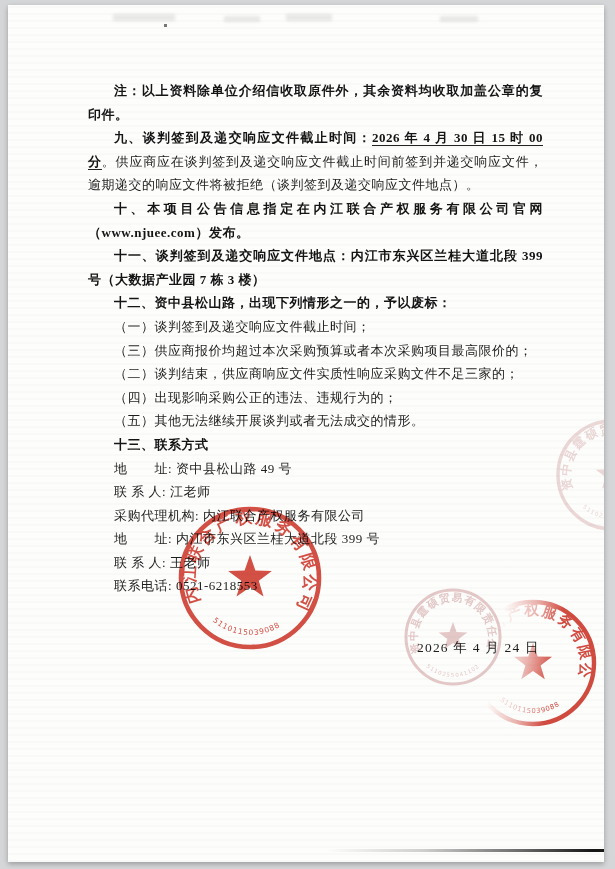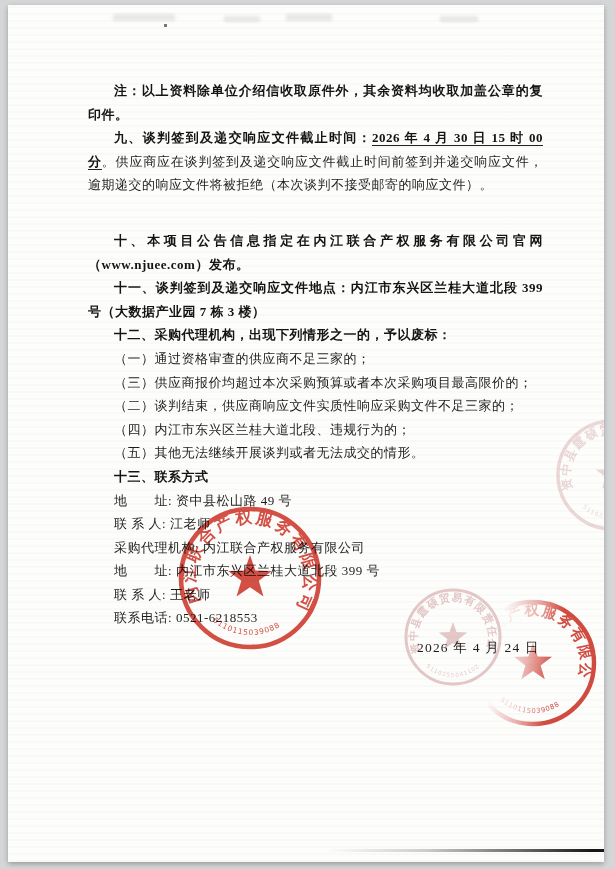--- a/index.html
+++ b/index.html
@@ -18,21 +18,21 @@
     overflow:hidden;
   }
   .content{
     position:absolute;left:80px;top:74px;width:455px;
     font-size:13px;line-height:23.6px;letter-spacing:0.5px;
     color:#1e1e1e;
   }
   .content p{margin:0;text-indent:2em;text-align:justify;}
   .b{font-weight:bold;color:#141414;}
   .u{font-weight:bold;color:#141414;border-bottom:1.2px solid #222;padding-bottom:0px;}
-  .spread{display:block;text-align:justify;text-align-last:justify;margin-top:32px;}
+  .spread{display:block;text-align:justify;text-align-last:justify;}
   .sign-date{
     position:absolute;left:385px;top:634px;
     font-size:13.5px;letter-spacing:1.2px;color:#1e1e1e;z-index:1;margin-left:24px;
   }
   
   .seal{position:absolute;mix-blend-mode:multiply;z-index:3;pointer-events:none;}
   .seal-agency{left:157px;top:488px;width:170px;height:170px;opacity:0.88;filter:blur(0.2px);}
   .seal-buyer{left:390px;top:577px;width:110px;height:110px;opacity:0.42;filter:blur(0.4px);}
   .seal-agency-partial{
     left:450px;top:583px;width:150px;height:150px;opacity:0.9;filter:blur(0.2px);
@@ -62,31 +62,31 @@
     <div class="noise n1"></div>
     <div class="noise n2"></div>
     <div class="noise n3"></div>
     <div class="noise n4"></div>
     <div class="dot"></div>
     <div class="artifact-line"></div>
 
     <div class="content">
       <p><span class="b">注：以上资料除单位介绍信收取原件外，其余资料均收取加盖公章的复印件。</span></p>
 
-      <p><span class="b">九、谈判签到及递交响应文件截止时间：</span><span class="u">2026 年 4 月 30 日 15 时 00 分</span><span>。供应商应在谈判签到及递交响应文件截止时间前签到并递交响应文件，逾期递交的响应文件将被拒绝（本次谈判不接受邮寄的响应文件）。</span></p>
+      <p><span class="b">九、谈判签到及递交响应文件截止时间：</span><span class="u">2026 年 4 月 30 日 15 时 00 分</span><span>。供应商应在谈判签到及递交响应文件截止时间前签到并递交响应文件，逾期递交的响应文件将被拒绝（谈判签到及递交响应文件地点）。</span></p>
 
       <p><span class="b spread">十、本项目公告信息指定在内江联合产权服务有限公司官网</span><span class="b">（www.njuee.com）发布。</span></p>
 
       <p><span class="b">十一、谈判签到及递交响应文件地点：内江市东兴区兰桂大道北段 399 号（大数据产业园 7 栋 3 楼）</span></p>
 
-      <p><span class="b">十二、采购代理机构，出现下列情形之一的，予以废标：</span></p>
-      <p>（一）通过资格审查的供应商不足三家的；</p>
+      <p><span class="b">十二、资中县松山路，出现下列情形之一的，予以废标：</span></p>
+      <p>（一）谈判签到及递交响应文件截止时间；</p>
       <p>（三）供应商报价均超过本次采购预算或者本次采购项目最高限价的；</p>
       <p>（二）谈判结束，供应商响应文件实质性响应采购文件不足三家的；</p>
-      <p>（四）内江市东兴区兰桂大道北段、违规行为的；</p>
+      <p>（四）出现影响采购公正的违法、违规行为的；</p>
       <p>（五）其他无法继续开展谈判或者无法成交的情形。</p>
 
       <p><span class="b">十三、联系方式</span></p>
 
       <p><span>地　　址: </span><span>资中县松山路 49 号</span></p>
       <p><span>联 系 人: </span><span>江老师</span></p>
       <p><span>采购代理机构: </span><span>内江联合产权服务有限公司</span></p>
       <p><span>地　　址: </span><span>内江市东兴区兰桂大道北段 399 号</span></p>
       <p><span>联 系 人: </span><span>王老师</span></p>
       <p><span>联系电话: </span><span>0521-6218553</span></p>

